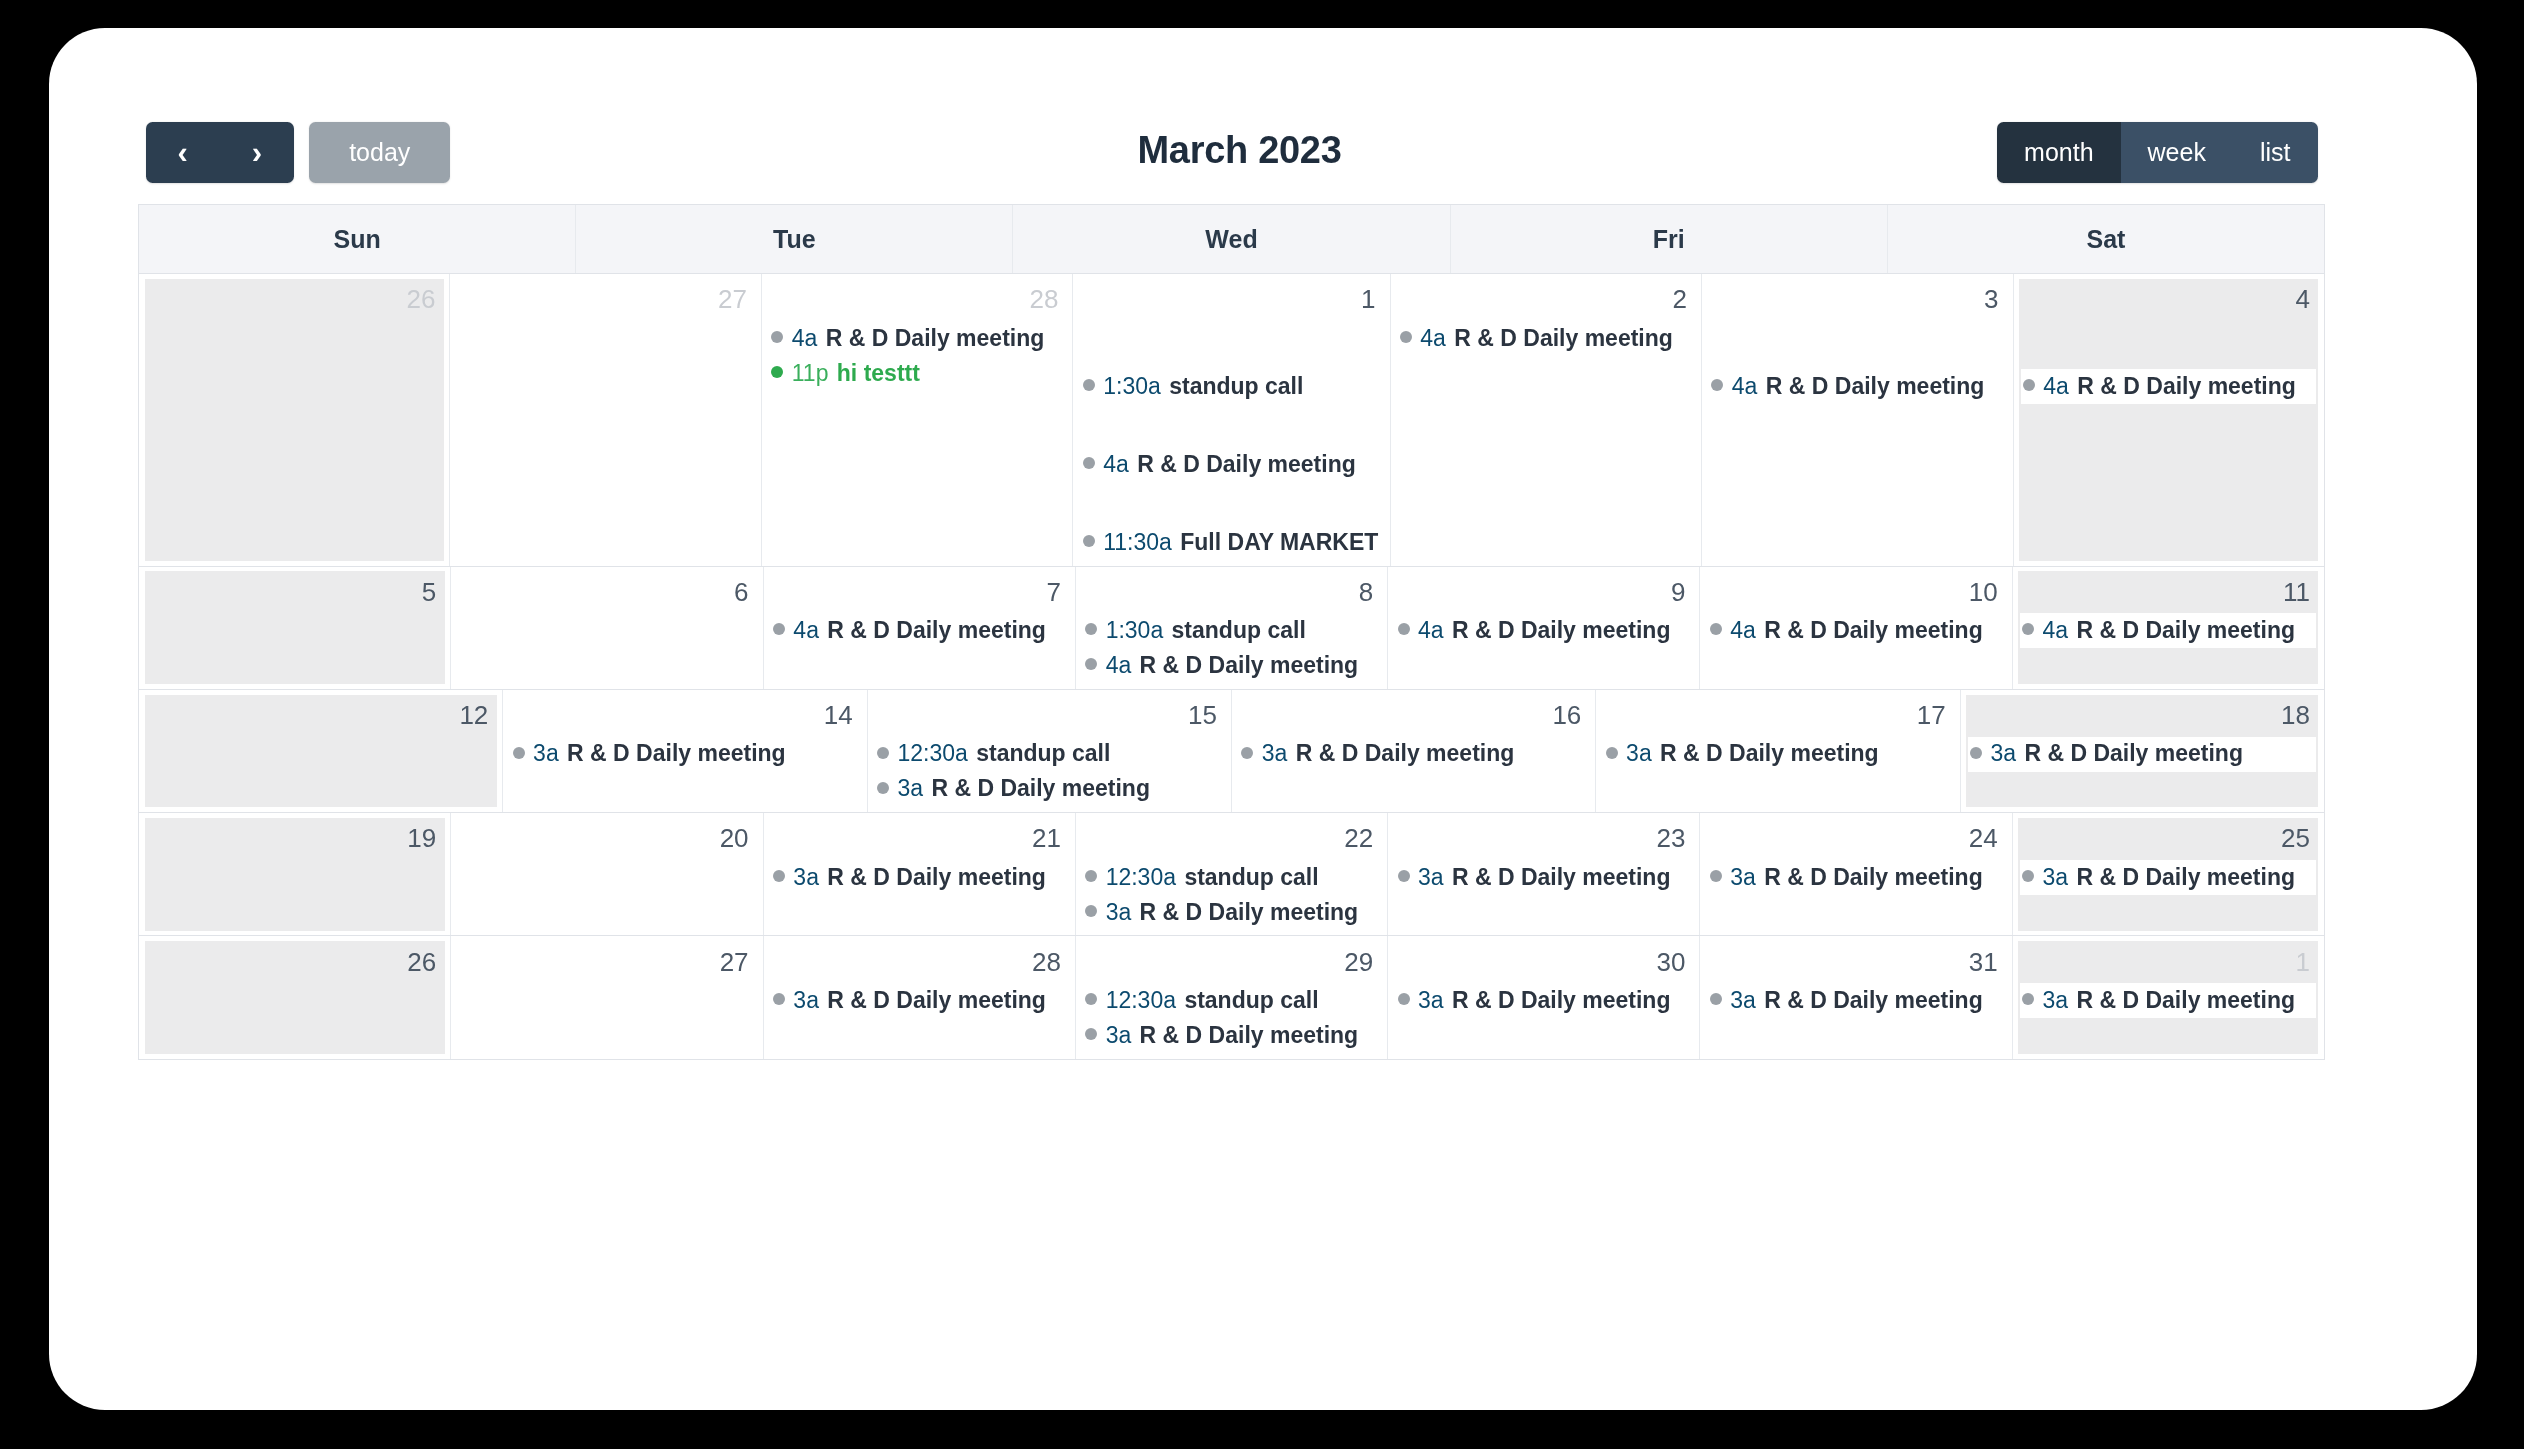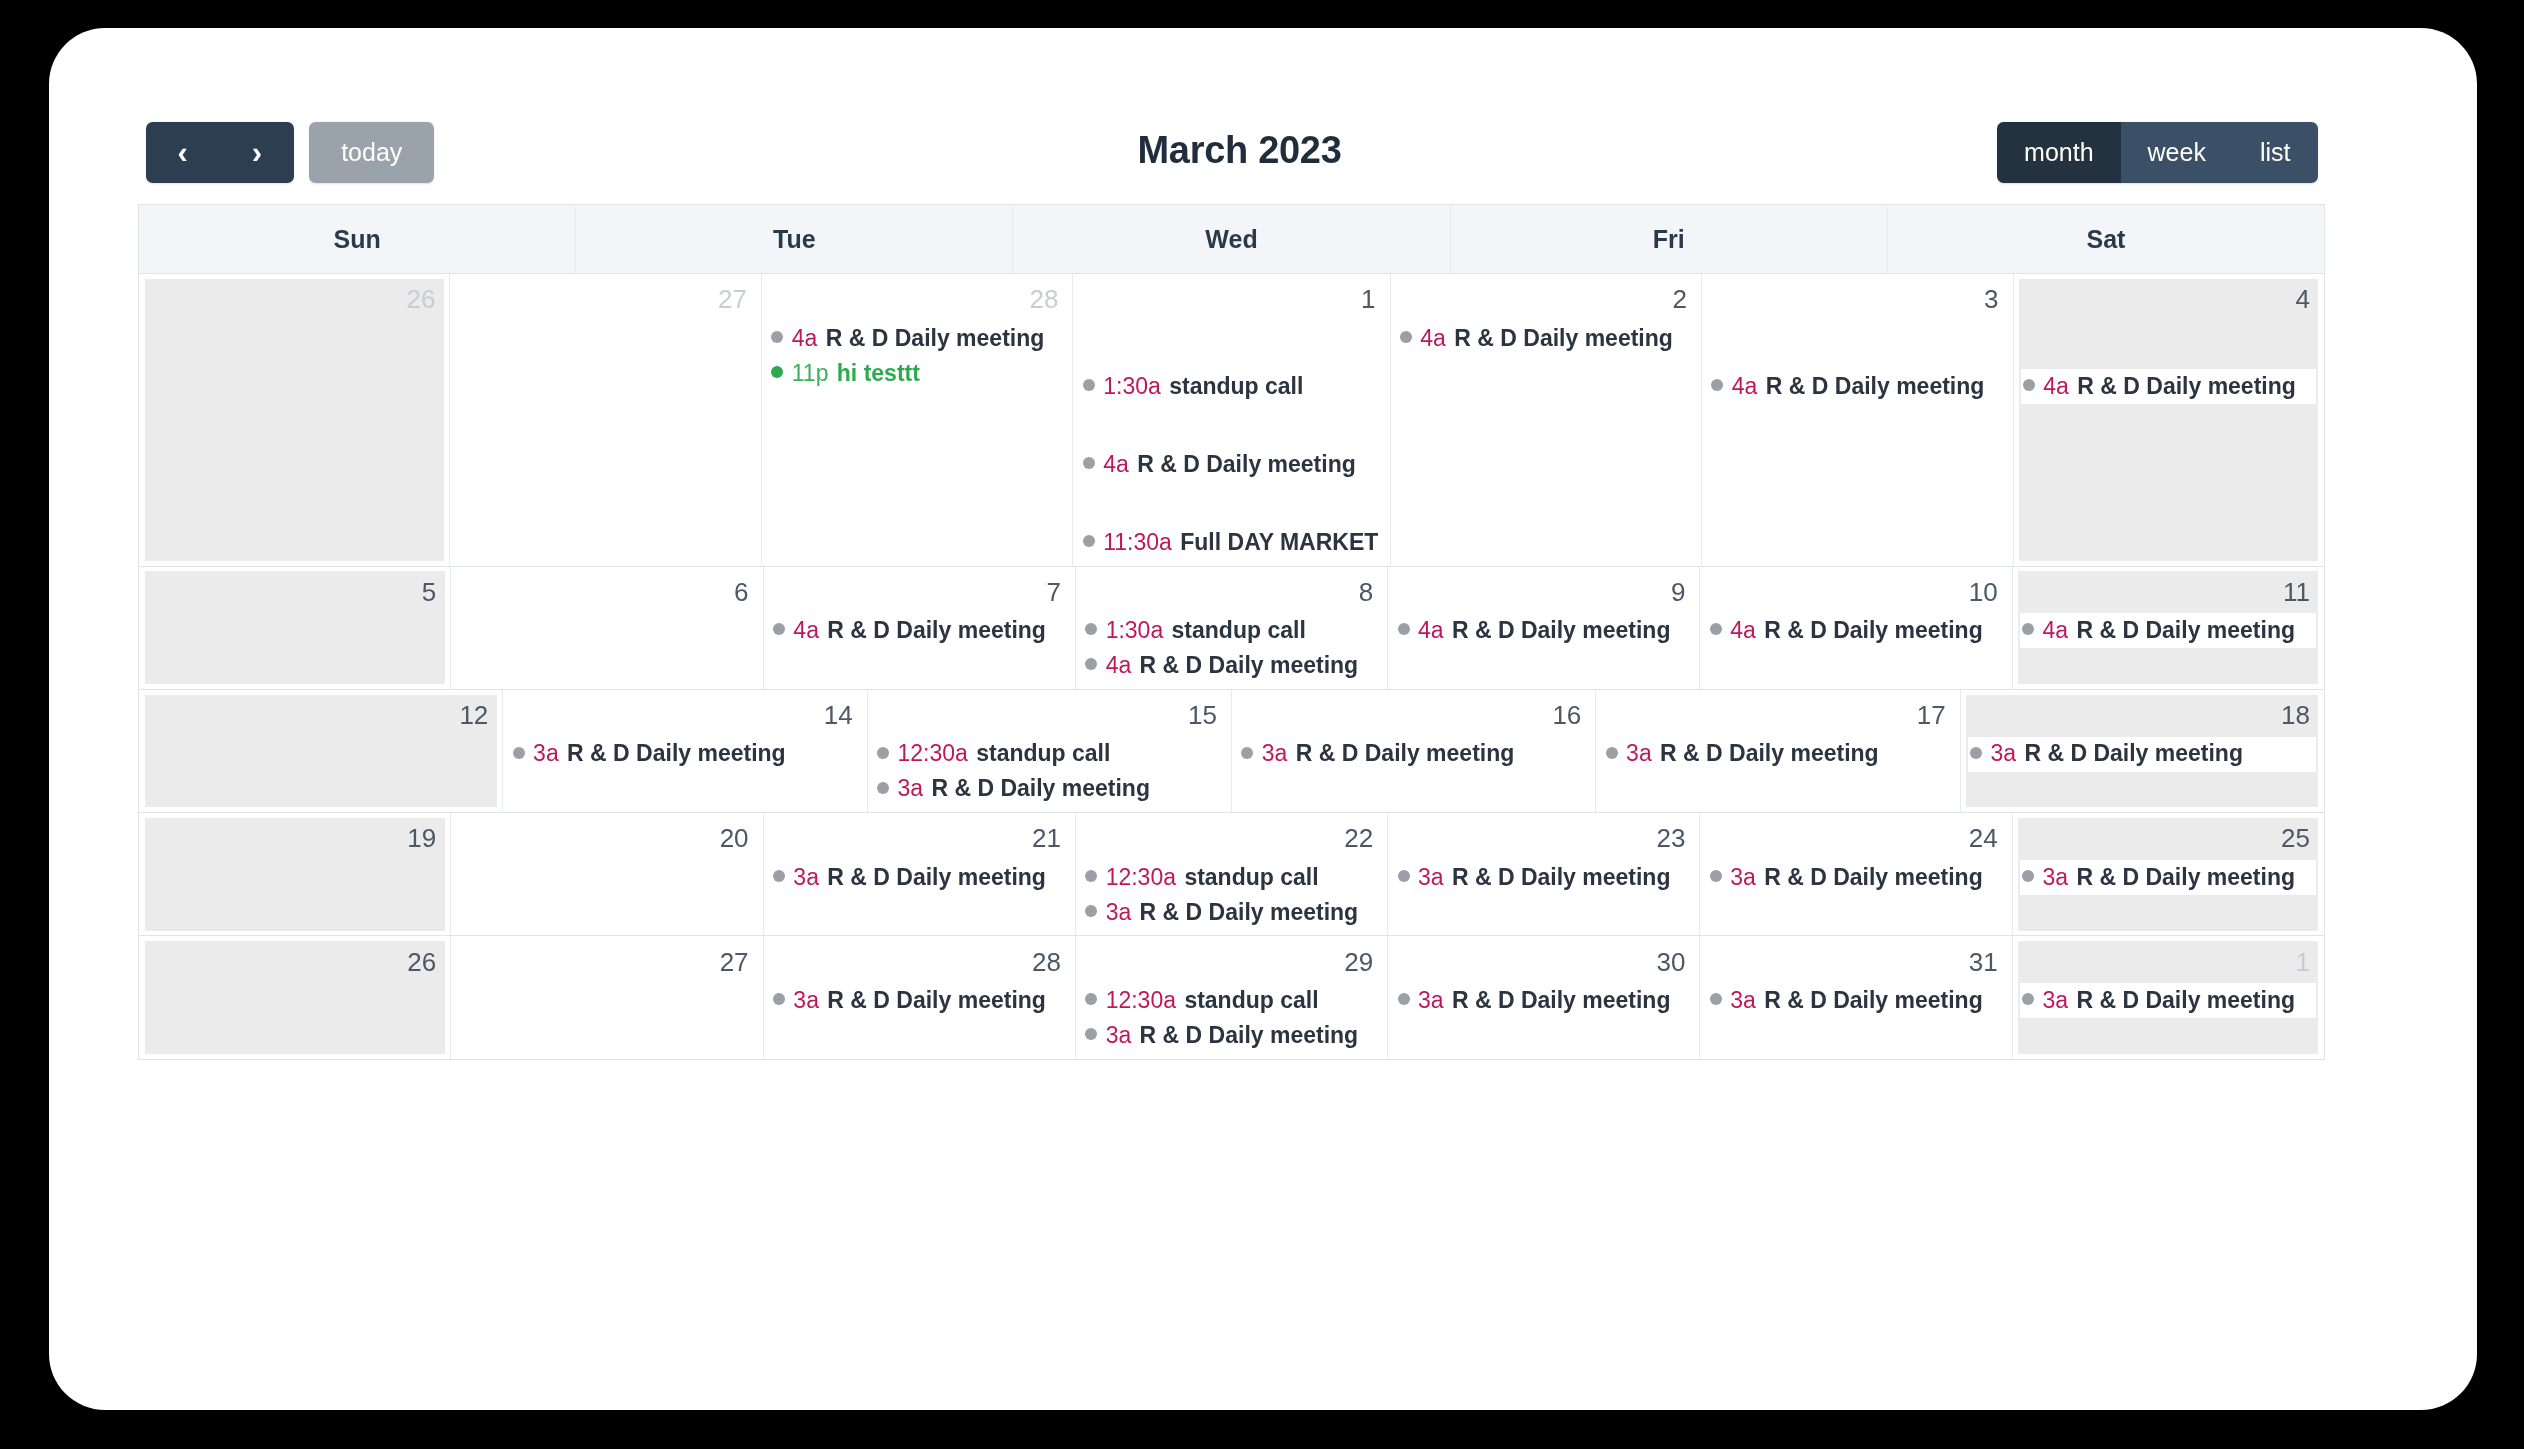--- a/index.html
+++ b/index.html
@@ -66,21 +66,21 @@
     white-space: nowrap;
   }
   .btn-arrow {
     padding: 15px 32px;
     font-size: 31px;
     font-weight: 700;
   }
   .btn-today {
     background: #9aa3ab;
     border-radius: 6.5px;
-    padding: 18px 32px;
+    padding: 18px 40px;
     box-shadow: 0 0.9px 1.9px rgba(0,0,0,.12);
   }
   .btn-view { background: #3b5066; }
   .btn-view.active { background: #24323f; }
 
   .fc-title {
     font-size: 38px;
     font-weight: 700;
     color: #1f2d3d;
     letter-spacing: -0.3px;
@@ -162,21 +162,21 @@
   .fc-dot {
     flex: 0 0 auto;
     width: 12px; height: 12px;
     border-radius: 50%;
     background: #9aa0a6;
     position: relative;
     top: -2.8px;
   }
   .fc-dot.green { background: #2eaa4e; }
 
-  .fc-time { color: #be185d; font-weight: 400; }
+  .fc-time { color: #0c4a6e; font-weight: 400; }
   .fc-etitle { color: #2b3440; font-weight: 700; }
   .fc-event.green .fc-time { color: #3aaf5c; }
   .fc-event.green .fc-etitle { color: #2eaa4e; }
 
   
   .slot-spacer { height: 48px; }
   .slot-spacer.half { height: 43px; }
 </style>
 </head>
 <body>

